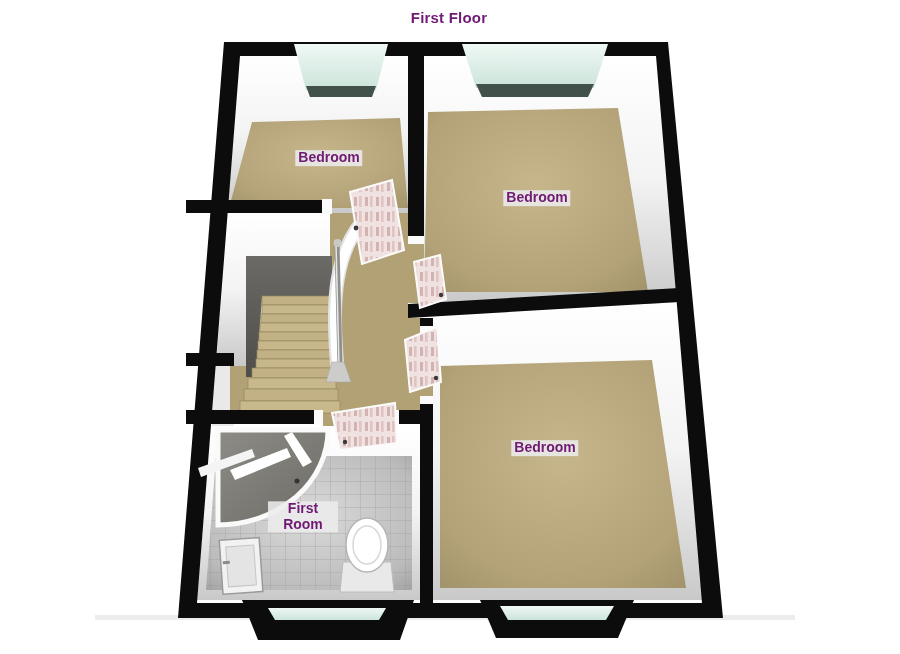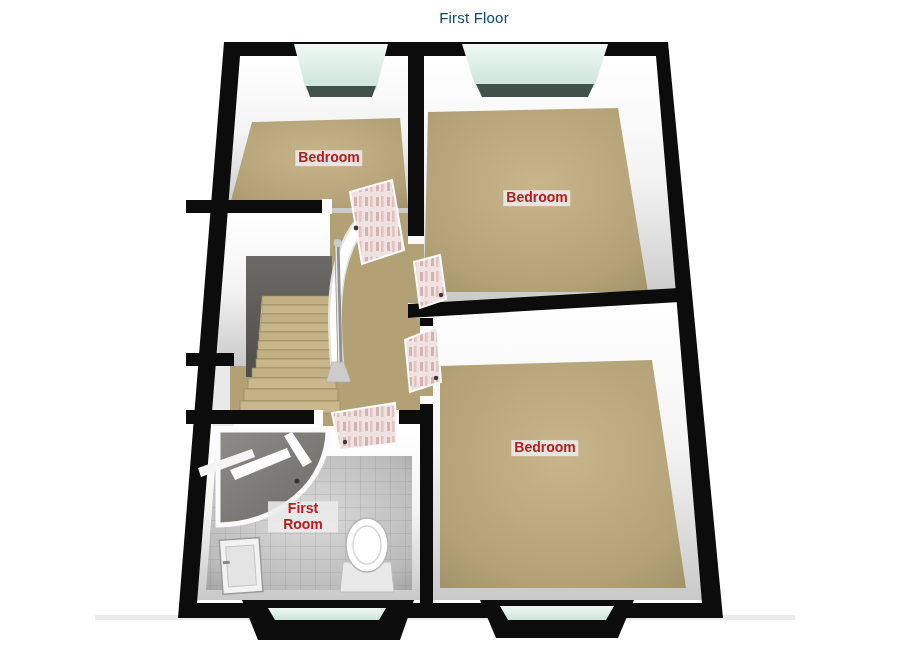--- a/index.html
+++ b/index.html
@@ -1,26 +1,26 @@
 <!DOCTYPE html>
 <html><head>
 <meta charset="utf-8">
 <style>
   html,body{margin:0;padding:0;background:#ffffff;}
   .stage{
     position:relative;width:900px;height:654px;background:#ffffff;overflow:hidden;
     font-family:"Liberation Sans", sans-serif;
   }
   .plan-title{
-    position:absolute;left:474px;top:17px;transform:translate(-50%,-50%);
-    font-size:15px;font-weight:normal;color:#0c4a6e;letter-spacing:.2px;white-space:nowrap;
+    position:absolute;left:449px;top:17px;transform:translate(-50%,-50%);
+    font-size:15px;font-weight:bold;color:#701a75;letter-spacing:.2px;white-space:nowrap;
   }
   .room-label{
     position:absolute;transform:translate(-50%,-50%);
-    background:rgba(236,236,236,0.88);color:#b91c1c;
+    background:rgba(236,236,236,0.88);color:#701a75;
     font-size:14px;font-weight:bold;line-height:1.12;
     padding:0 3px;text-align:center;white-space:nowrap;
   }
   .room-label.wrap{white-space:normal;width:64px;}
   svg{position:absolute;left:0;top:0;}
 </style>
 </head>
 <body>
 
 <div class="stage">

